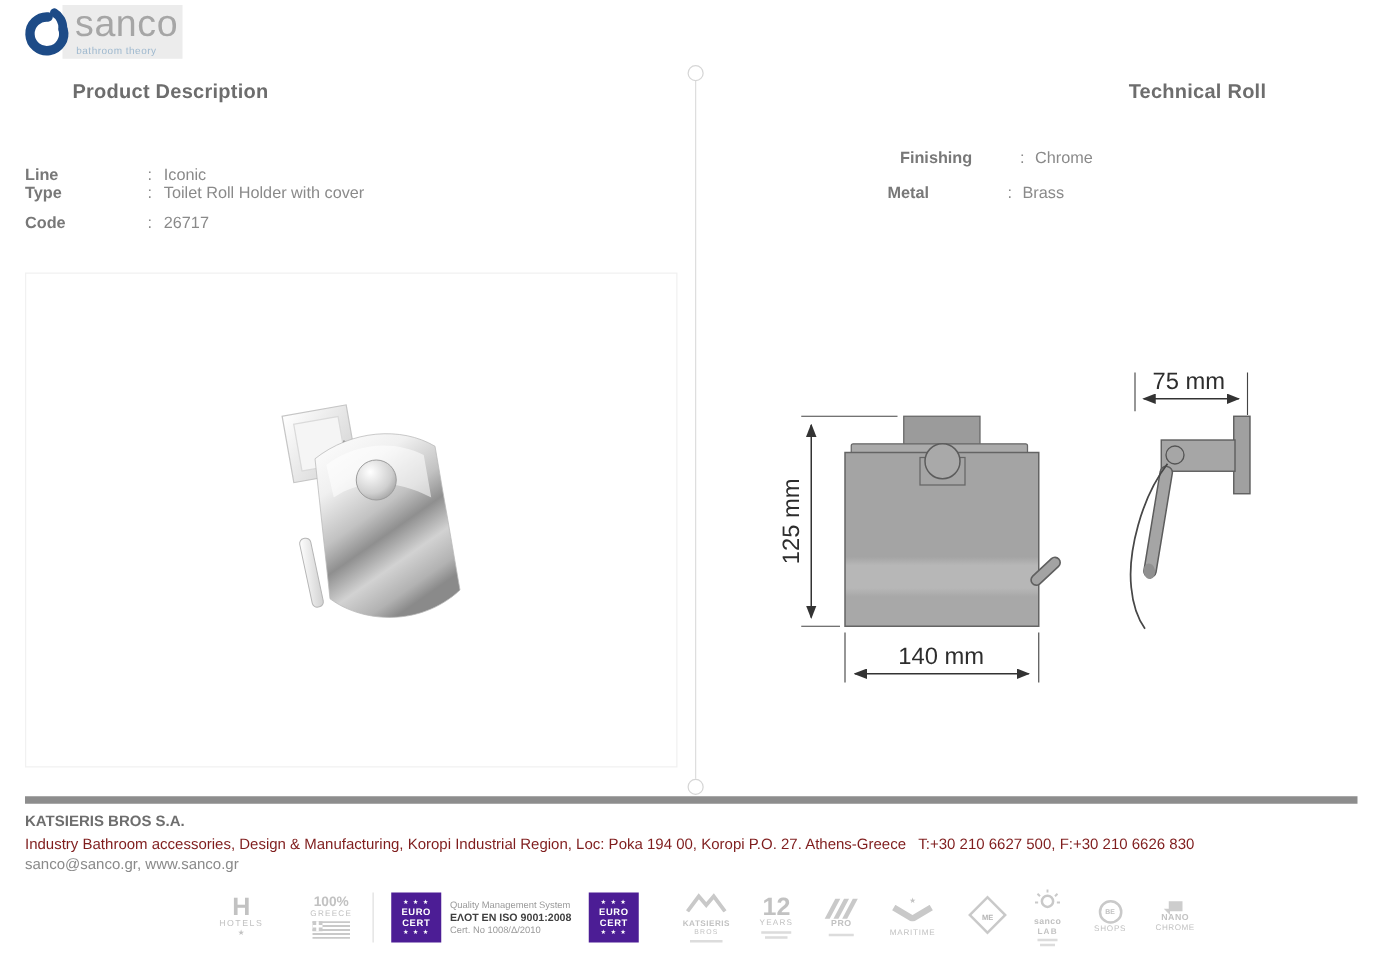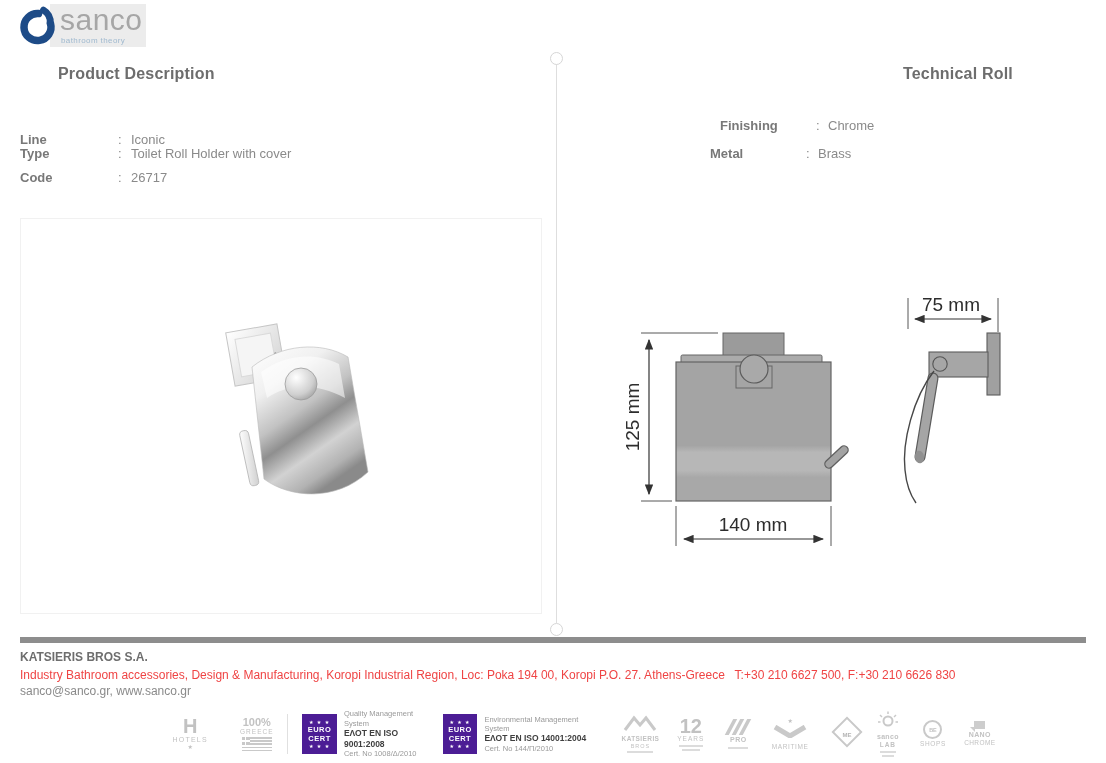--- a/index.html
+++ b/index.html
@@ -25,21 +25,21 @@
   .leftrow .flabel{width:98px;}
   .leftrow .fcolon{width:13px;}
   .rightrow .flabel{width:96px;}
   .rightrow .fcolon{width:12px;}
 
   .photo-frame{left:20px;top:218px;width:520px;height:394px;border:1px solid #f1f1f1;}
 
   
   .foot-bar{left:20px;top:637px;width:1066px;height:6px;background:#8d8d8d;}
   .foot-company{left:20px;top:650px;font-size:12px;font-weight:700;color:#6e6e6e;}
-  .foot-address{left:20px;top:668px;font-size:12px;color:#ef4444;}
+  .foot-address{left:20px;top:668px;font-size:12px;color:#7f1d1d;}
   .foot-contacts{left:20px;top:684px;font-size:12px;color:#8a8a8a;}
 
   .badges{left:170px;top:706px;width:830px;height:56px;display:flex;align-items:center;color:#c2c2c2;}
   .badge{text-align:center;line-height:1.15;}
   .microbar{background:#dcdcdc;height:2px;margin:2px auto 0;}
   .bsep{width:1px;height:40px;background:#e0e0e0;margin-left:12px;}
 
   .b-hotels{width:46px;}
   .b-hotels .hglyph{font-size:20px;font-weight:700;line-height:18px;}
   .b-hotels .hlabel{font-size:7px;letter-spacing:1.2px;margin-top:1px;}
@@ -282,25 +282,20 @@
       </div>
     </div>
 
     <div class="b-cert">
       <div class="cert-square">
         <div class="cstars">★ ★ ★</div>
         <div class="cword">EURO</div>
         <div class="cword">CERT</div>
         <div class="cstars">★ ★ ★</div>
       </div>
-      <div class="cert-text">
-        <div class="cl1">Environmental Management System</div>
-        <div class="cl2">ΕΛΟΤ EN ISO 14001:2004</div>
-        <div class="cl3">Cert. No 144/Π/2010</div>
-      </div>
     </div>
 
     <div class="badge b-kats">
       <svg width="34" height="16" viewBox="0 0 34 16">
         <polyline points="2,15 11,3 17,10 23,3 32,15" fill="none" stroke="#c9c9c9" stroke-width="3"></polyline>
       </svg>
       <div class="klabel">KATSIERIS</div>
       <div class="kbros">BROS</div>
       <div class="microbar" style="width:26px;"></div>
     </div>

